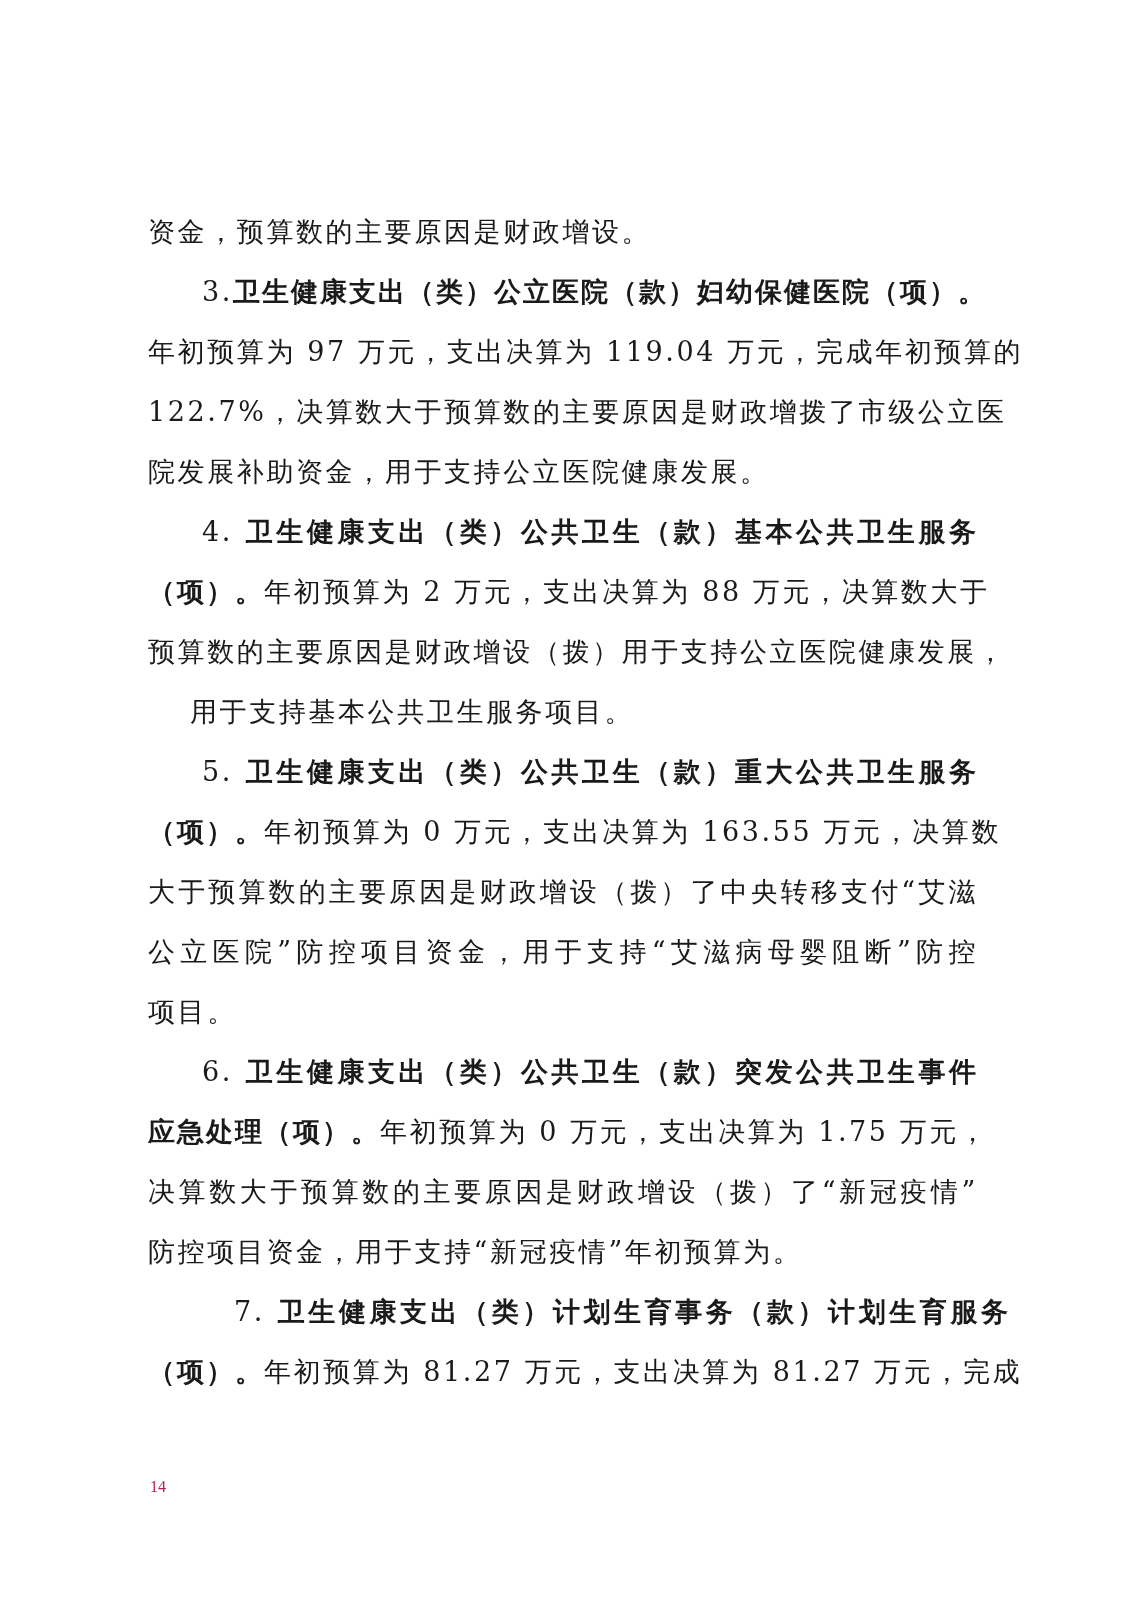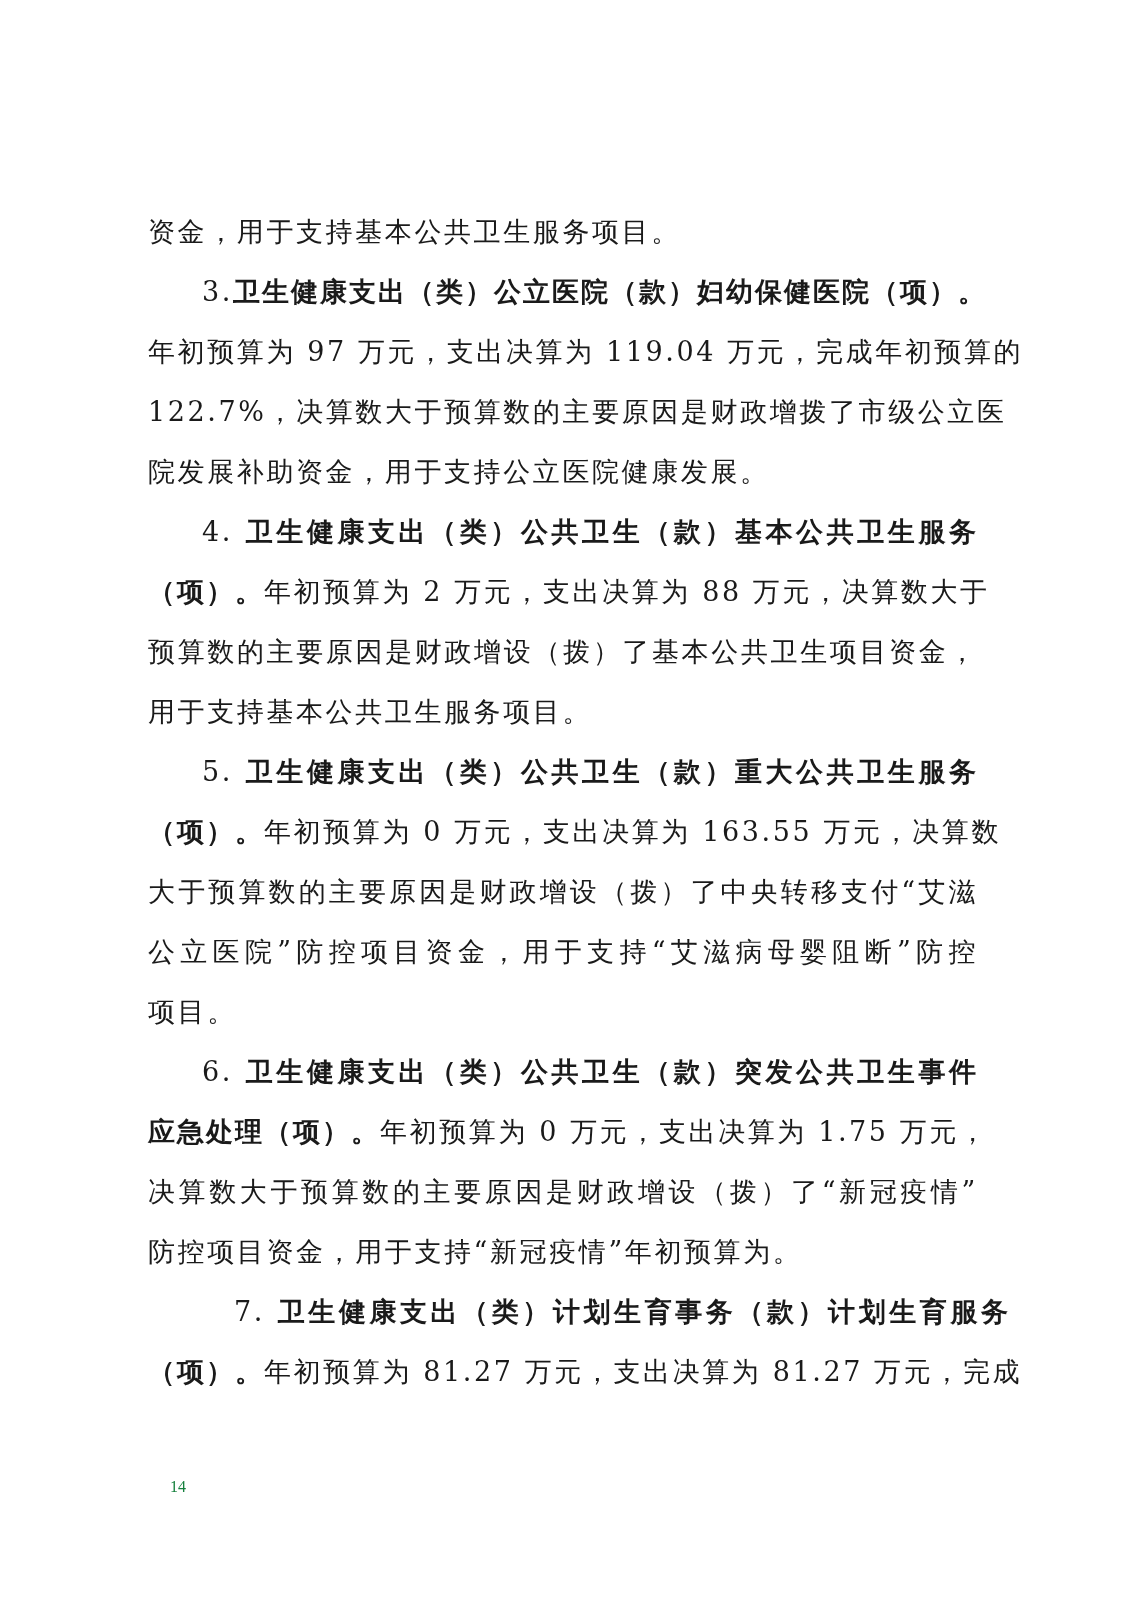--- a/index.html
+++ b/index.html
@@ -45,38 +45,37 @@
       font-weight: bold;
       font-family: "DejaVu Sans", "Liberation Sans", sans-serif;
       letter-spacing: 2px;
     }
     .page-number {
       position: absolute;
       left: 150px;
       top: 1478px;
       font-size: 16px;
       font-family: "Liberation Serif", "DejaVu Serif", serif;
-      color: #15803d;
-      margin-left: 20px;
+      color: #be185d;
     }
   </style>
 </head>
 <body>
 
 <div class="page">
   <div id="text-body">
-      <div class="line last" style="top: 212px;"><span>资金，用于支持基本公共卫生服务项目。</span></div>
+      <div class="line last" style="top: 212px;"><span>资金，预算数的主要原因是财政增设。</span></div>
       <div class="line indent" style="top: 272px;"><span>3.</span><span class="bold">卫生健康支出（类）公立医院（款）妇幼保健医院（项）。</span></div>
       <div class="line" style="top: 332px;"><span>年初预算为 97 万元，支出决算为 119.04 万元，完成年初预算的</span></div>
       <div class="line" style="top: 392px;"><span>122.7%，决算数大于预算数的主要原因是财政增拨了市级公立医</span></div>
       <div class="line last" style="top: 452px;"><span>院发展补助资金，用于支持公立医院健康发展。</span></div>
       <div class="line indent" style="top: 512px;"><span>4. </span><span class="bold">卫生健康支出（类）公共卫生（款）基本公共卫生服务</span></div>
       <div class="line" style="top: 572px;"><span class="bold">（项）。</span><span>年初预算为 2 万元，支出决算为 88 万元，决算数大于</span></div>
-      <div class="line" style="top: 632px;"><span>预算数的主要原因是财政增设（拨）了基本公共卫生项目资金，</span></div>
-      <div class="line last" style="top: 692px;"><span>用于支持基本公共卫生服务项目。</span></div>
+      <div class="line" style="top: 632px;"><span>预算数的主要原因是财政增设（拨）用于支持公立医院健康发展，</span></div>
+      <div class="line last" style="top: 692px; margin-left: 42px;"><span>用于支持基本公共卫生服务项目。</span></div>
       <div class="line indent" style="top: 752px;"><span>5. </span><span class="bold">卫生健康支出（类）公共卫生（款）重大公共卫生服务</span></div>
       <div class="line" style="top: 812px;"><span class="bold">（项）。</span><span>年初预算为 0 万元，支出决算为 163.55 万元，决算数</span></div>
       <div class="line" style="top: 872px;"><span>大于预算数的主要原因是财政增设（拨）了中央转移支付“艾滋</span></div>
       <div class="line" style="top: 932px;"><span>公立医院”防控项目资金，用于支持“艾滋病母婴阻断”防控</span></div>
       <div class="line last" style="top: 992px;"><span>项目。</span></div>
       <div class="line indent" style="top: 1052px;"><span>6. </span><span class="bold">卫生健康支出（类）公共卫生（款）突发公共卫生事件</span></div>
       <div class="line" style="top: 1112px;"><span class="bold">应急处理（项）。</span><span>年初预算为 0 万元，支出决算为 1.75 万元，</span></div>
       <div class="line" style="top: 1172px;"><span>决算数大于预算数的主要原因是财政增设（拨）了“新冠疫情”</span></div>
       <div class="line last" style="top: 1232px;"><span>防控项目资金，用于支持“新冠疫情”年初预算为。</span></div>
       <div class="line indent" style="top: 1292px; margin-left: 32px;"><span>7. </span><span class="bold">卫生健康支出（类）计划生育事务（款）计划生育服务</span></div>

